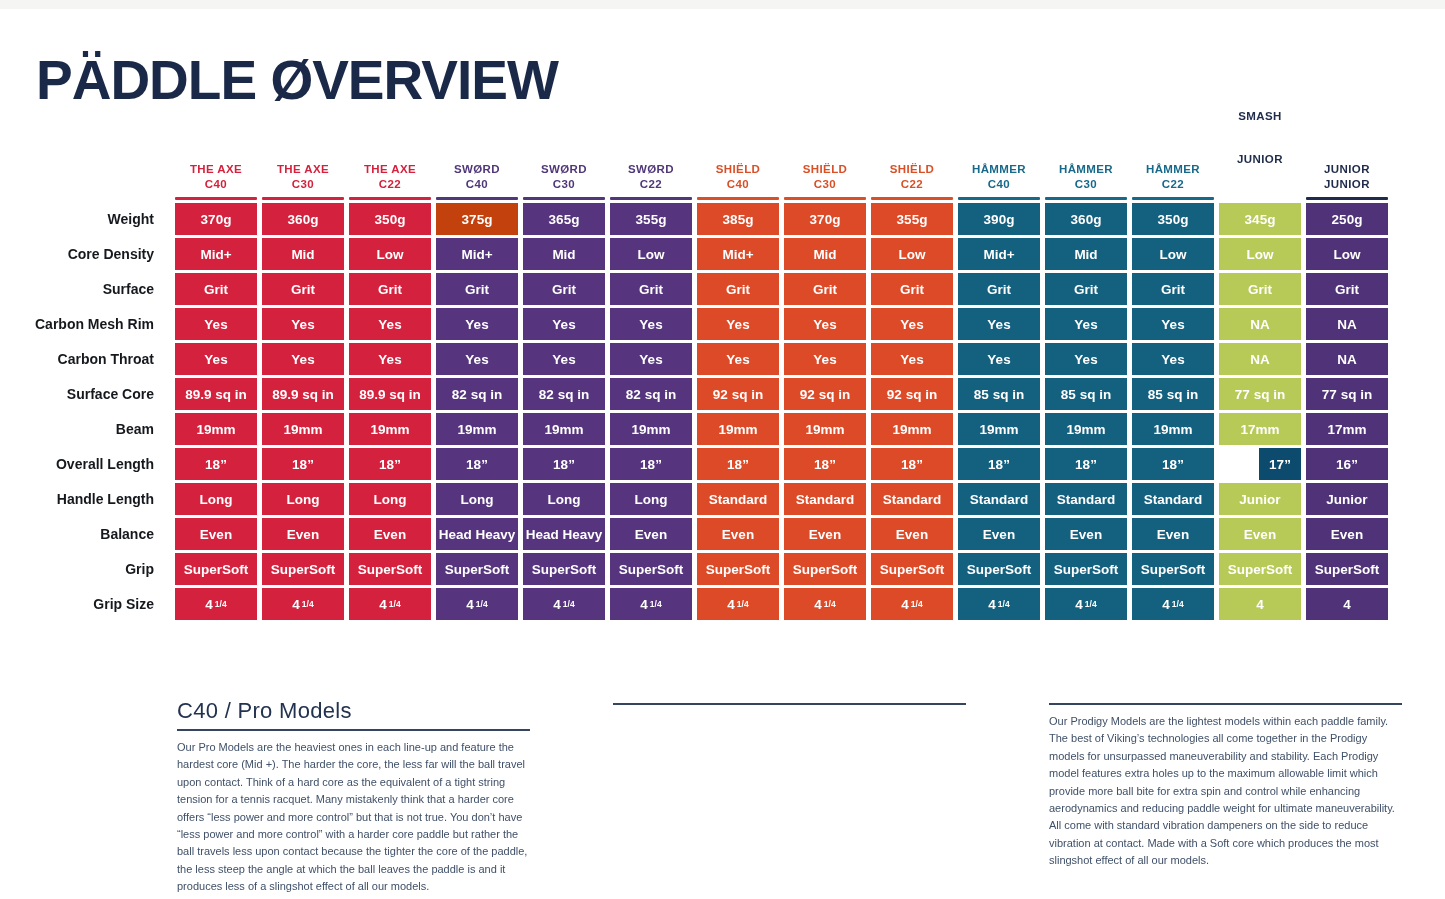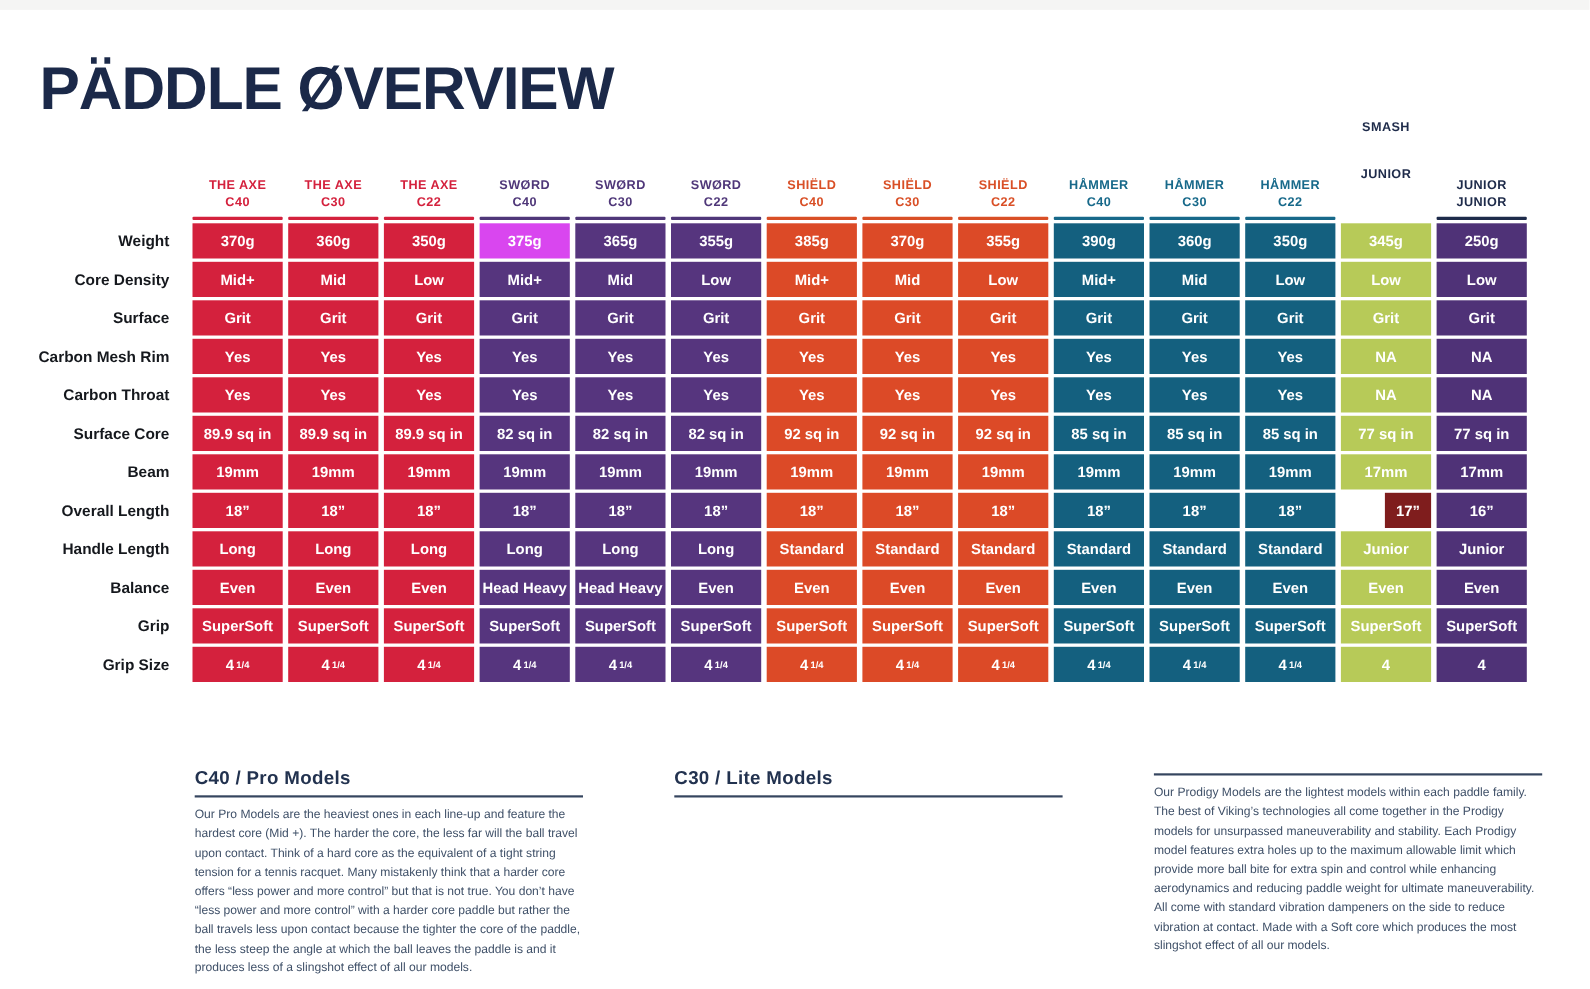--- a/index.html
+++ b/index.html
@@ -37,21 +37,21 @@
     display:flex;align-items:center;justify-content:center;
     color:#ffffff;font-size:13.5px;font-weight:bold;white-space:nowrap;
   }
   .value-cell sup{font-size:8.5px;margin-left:2px;line-height:0;}
   .sections{
     position:absolute;left:177px;top:698px;
     display:flex;gap:83px;
   }
   .section{width:353px;}
   .section-heading{
-    margin:0;font-size:17px;font-weight:bold;letter-spacing:.3px;color:#22324f;
+    margin:0;font-size:22px;font-weight:normal;letter-spacing:.3px;color:#22324f;
     white-space:nowrap;
   }
   .section-rule{height:2px;background:#35455f;margin:5px 0 8px 0;}
   .section-body{
     margin:0;font-size:11px;line-height:1.58;color:#3f5068;
   }
 </style>
 </head>
 <body>
 
@@ -128,21 +128,21 @@
     </div>
     <div class="col-header" style="color: rgb(30, 43, 74);">
       <div class="col-name">JUNIOR</div>
       <div class="col-sub">JUNIOR</div>
       <div class="col-underline" style="background: rgb(30, 43, 74);"></div>
     </div>
     <div class="row-label">Weight</div>
     <div class="value-cell" style="background: rgb(212, 33, 61);">370g</div>
     <div class="value-cell" style="background: rgb(212, 33, 61);">360g</div>
     <div class="value-cell" style="background: rgb(212, 33, 61);">350g</div>
-    <div class="value-cell" style="background: #d946ef;">375g</div>
+    <div class="value-cell" style="background: #c2410c;">375g</div>
     <div class="value-cell" style="background: rgb(86, 53, 126);">365g</div>
     <div class="value-cell" style="background: rgb(86, 53, 126);">355g</div>
     <div class="value-cell" style="background: rgb(220, 74, 39);">385g</div>
     <div class="value-cell" style="background: rgb(220, 74, 39);">370g</div>
     <div class="value-cell" style="background: rgb(220, 74, 39);">355g</div>
     <div class="value-cell" style="background: rgb(20, 96, 127);">390g</div>
     <div class="value-cell" style="background: rgb(20, 96, 127);">360g</div>
     <div class="value-cell" style="background: rgb(20, 96, 127);">350g</div>
     <div class="value-cell" style="background: rgb(183, 202, 88);">345g</div>
     <div class="value-cell" style="background: rgb(79, 50, 119);">250g</div>
@@ -242,21 +242,21 @@
     <div class="value-cell" style="background: rgb(212, 33, 61);">18”</div>
     <div class="value-cell" style="background: rgb(86, 53, 126);">18”</div>
     <div class="value-cell" style="background: rgb(86, 53, 126);">18”</div>
     <div class="value-cell" style="background: rgb(86, 53, 126);">18”</div>
     <div class="value-cell" style="background: rgb(220, 74, 39);">18”</div>
     <div class="value-cell" style="background: rgb(220, 74, 39);">18”</div>
     <div class="value-cell" style="background: rgb(220, 74, 39);">18”</div>
     <div class="value-cell" style="background: rgb(20, 96, 127);">18”</div>
     <div class="value-cell" style="background: rgb(20, 96, 127);">18”</div>
     <div class="value-cell" style="background: rgb(20, 96, 127);">18”</div>
-    <div class="value-cell" style="background: #7f1d1d; margin-left: 40px;">17”</div>
+    <div class="value-cell" style="background: #0c4a6e; margin-left: 40px;">17”</div>
     <div class="value-cell" style="background: rgb(79, 50, 119);">16”</div>
     <div class="row-label">Handle Length</div>
     <div class="value-cell" style="background: rgb(212, 33, 61);">Long</div>
     <div class="value-cell" style="background: rgb(212, 33, 61);">Long</div>
     <div class="value-cell" style="background: rgb(212, 33, 61);">Long</div>
     <div class="value-cell" style="background: rgb(86, 53, 126);">Long</div>
     <div class="value-cell" style="background: rgb(86, 53, 126);">Long</div>
     <div class="value-cell" style="background: rgb(86, 53, 126);">Long</div>
     <div class="value-cell" style="background: rgb(220, 74, 39);">Standard</div>
     <div class="value-cell" style="background: rgb(220, 74, 39);">Standard</div>
@@ -349,20 +349,19 @@
     <div class="value-cell" style="background: rgb(79, 50, 119);">4</div>
   </div>
 
 <div class="sections">
   <div class="section">
     <h2 class="section-heading">C40 / Pro Models</h2>
     <div class="section-rule"></div>
     <p class="section-body">Our Pro Models are the heaviest ones in each line-up and feature the hardest core (Mid +).  The harder the core, the less far will the ball travel upon contact.  Think of a hard core as the equivalent of a tight string tension for a tennis racquet.  Many mistakenly think that a harder core offers “less power and more control” but that is not true.  You don’t have “less power and more control” with a harder core paddle but rather the ball travels less upon contact because the tighter the core of the paddle, the less steep the angle at which the ball leaves the paddle is and it produces less of a slingshot effect of all our models.</p>
   </div>
   <div class="section">
-    <h2 class="section-heading">C30 / Lite Models</h2>
     <div class="section-rule"></div>
   </div>
   <div class="section">
     <div class="section-rule"></div>
     <p class="section-body">Our Prodigy Models are the lightest models within each paddle family. The best of Viking’s technologies all come together in the Prodigy models for unsurpassed maneuverability and stability. Each Prodigy model features extra holes up to the maximum allowable limit which provide more ball bite for extra spin and control while enhancing aerodynamics and reducing paddle weight for ultimate maneuverability. All come with standard vibration dampeners on the side to reduce vibration at contact.  Made with a Soft core which produces the most slingshot effect of all our models.</p>
   </div>
 </div>
 
 </body></html>

